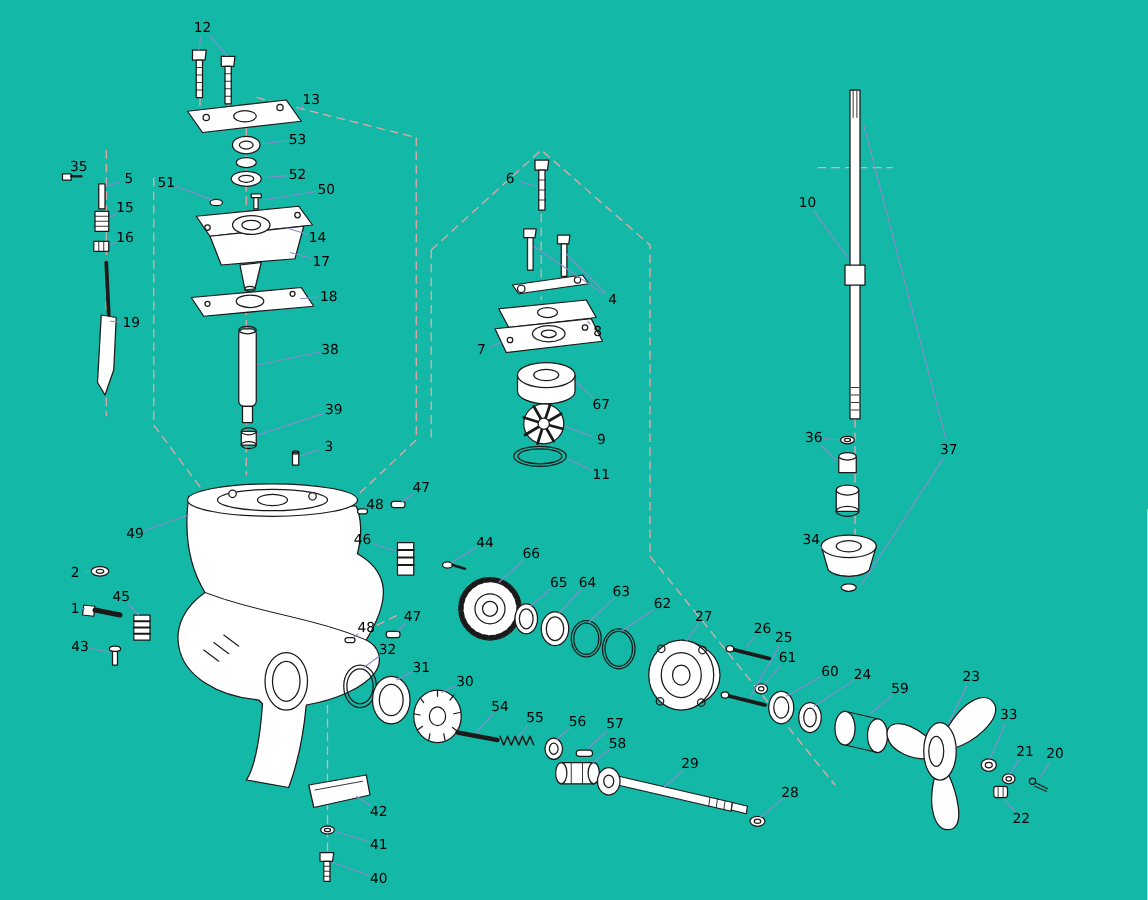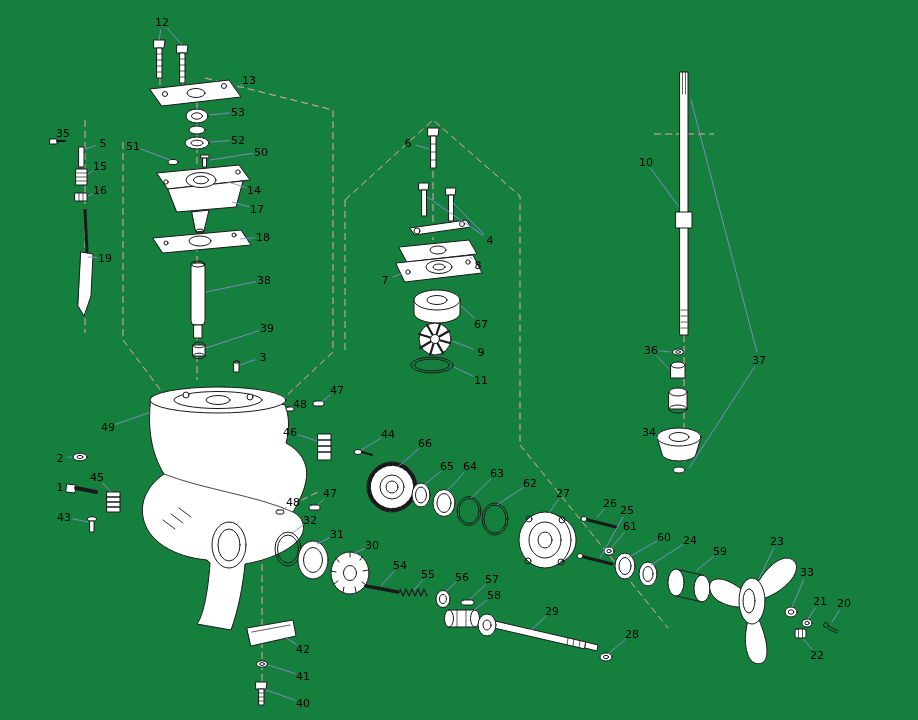--- a/index.html
+++ b/index.html
@@ -1,17 +1,17 @@
 <!DOCTYPE html>
 <html style="--line: #1a1a1a; --leader: #8b8bd0; --dashed: #f2a6a6; --label: #000000;"><head>
 <meta charset="utf-8">
 <style>
   html,body{margin:0;padding:0;background:#fff;}
   body{width:918px;height:720px;overflow:hidden;font-family:"DejaVu Sans",sans-serif;}
-  .stage{position:relative;width:918px;height:720px;background:#15803d;text-align:center;}
+  .stage{position:relative;width:918px;height:720px;background:#14b8a6;text-align:center;}
   svg{display:block;}
   #red-dashed path{stroke:var(--dashed,#f2a6a6);stroke-width:1;fill:none;stroke-dasharray:7 4;}
   #artwork{stroke:var(--line,#1a1a1a);fill:none;stroke-width:1;stroke-linecap:round;stroke-linejoin:round;}
   #leader-lines line{stroke:var(--leader,#8b8bd0);stroke-width:0.9;}
   #part-labels text{font-family:"DejaVu Sans",sans-serif;font-size:11px;fill:var(--label,#000);text-anchor:middle;dominant-baseline:central;}
 </style>
 </head>
 <body>
 
 <div class="stage">

